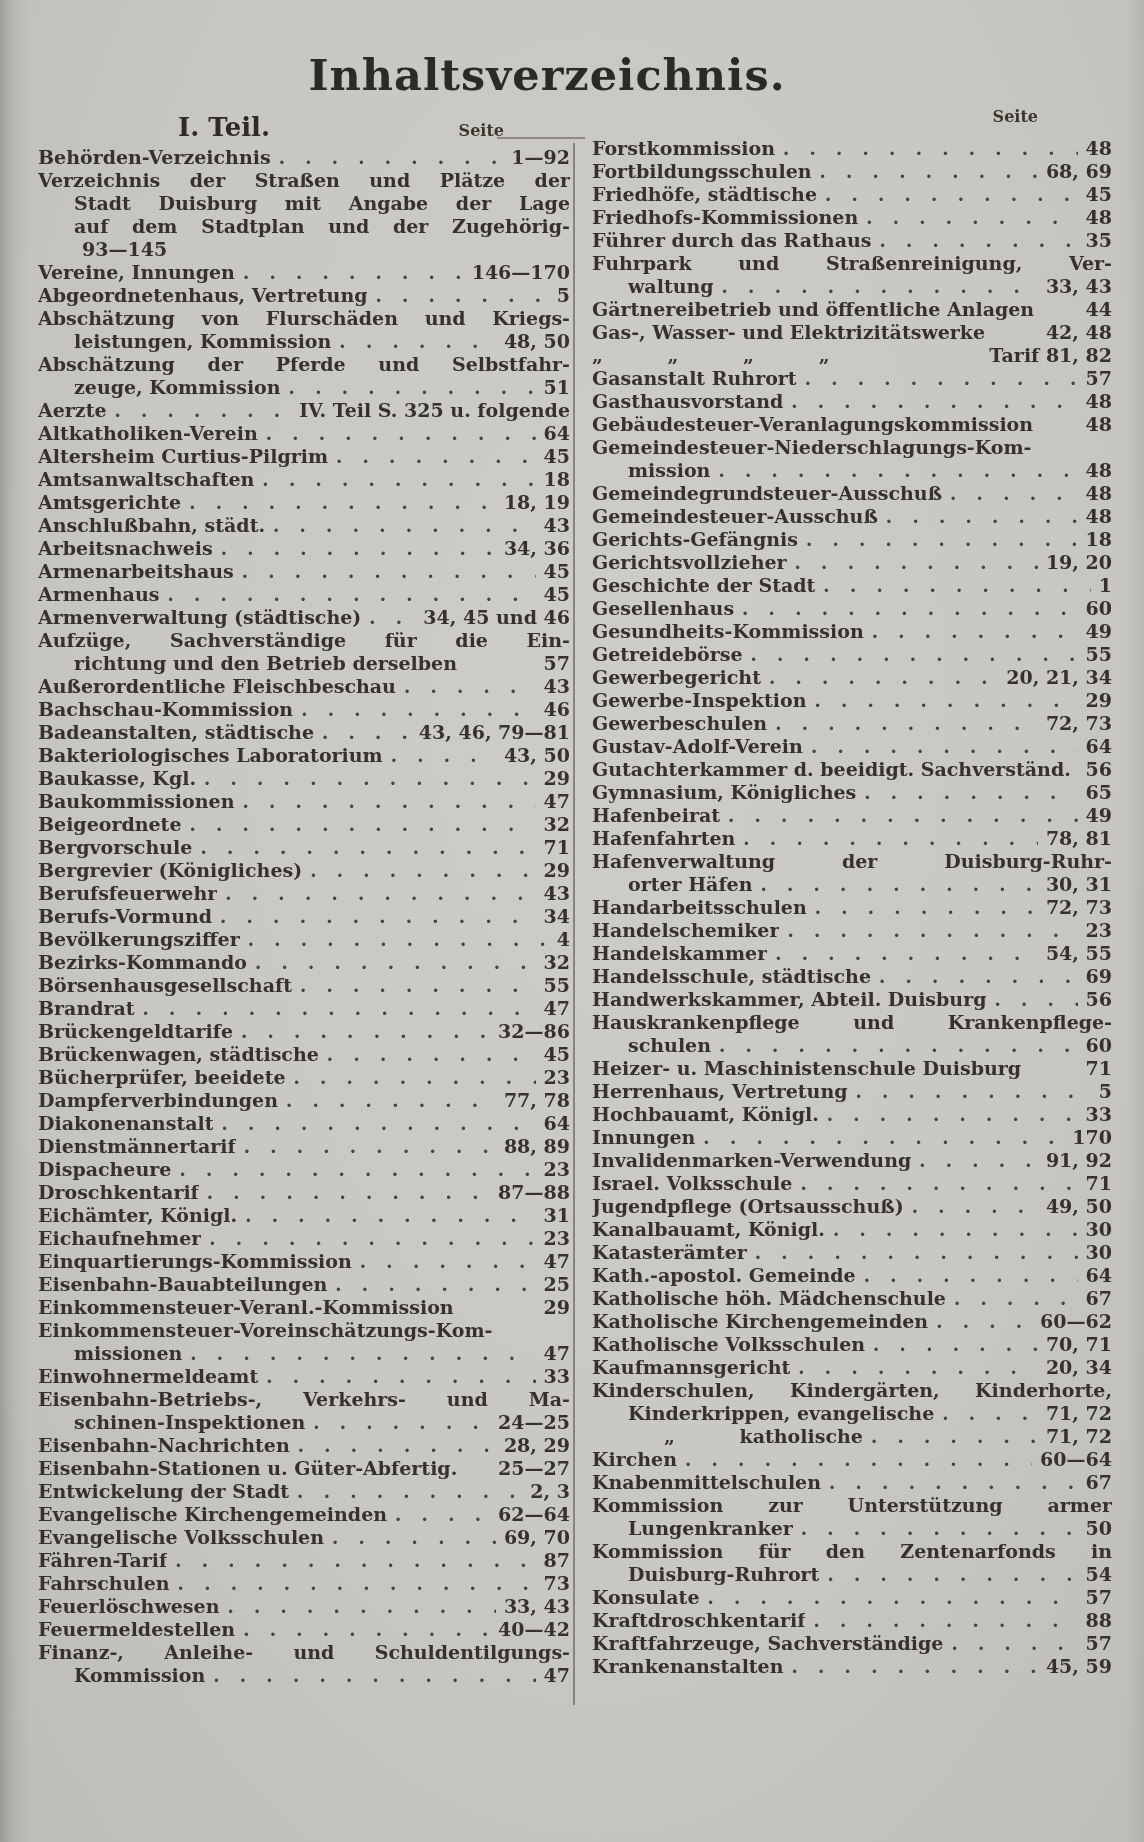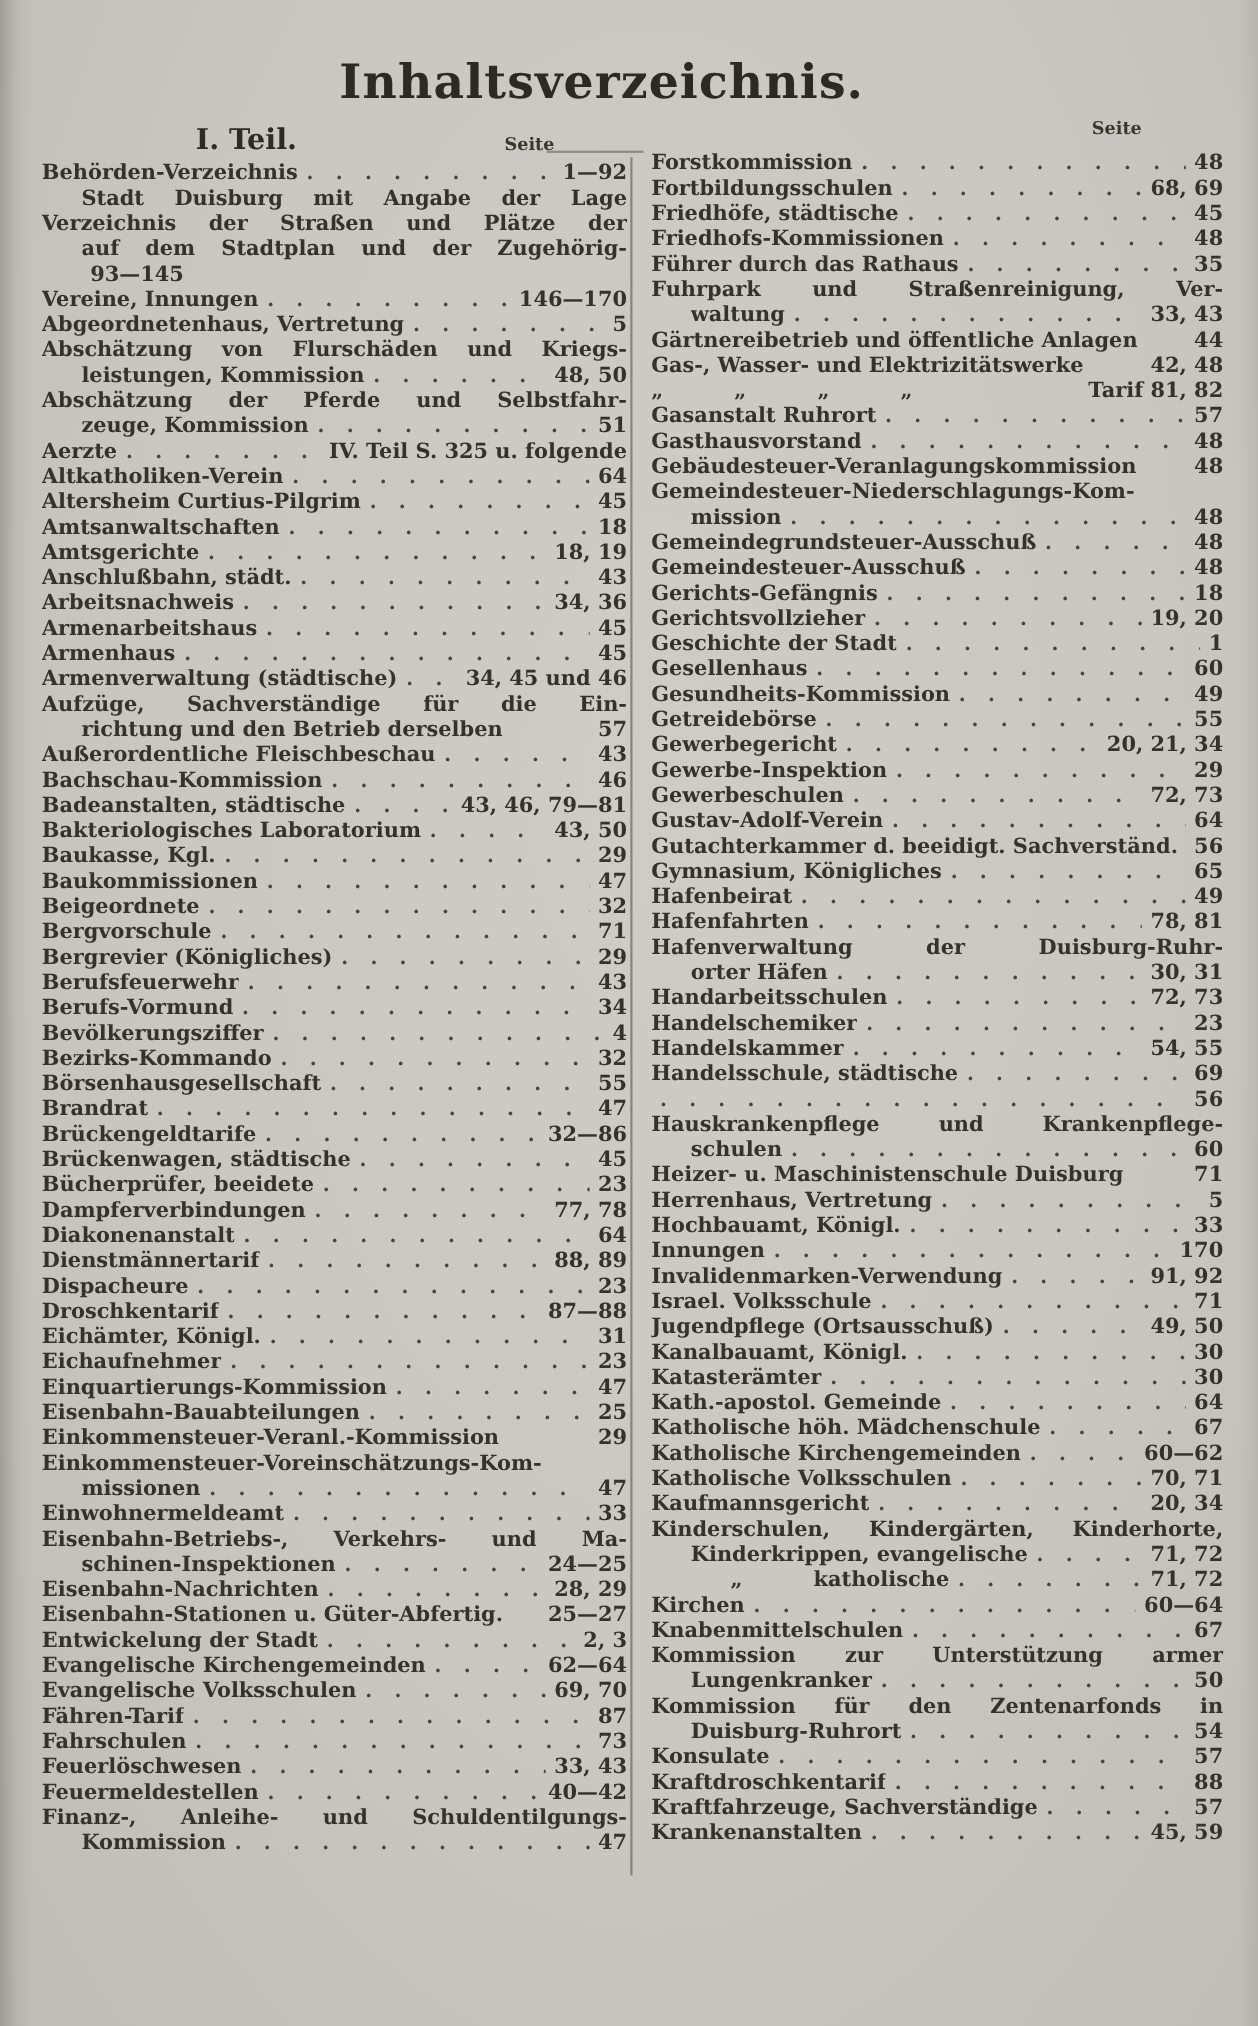--- a/index.html
+++ b/index.html
@@ -74,26 +74,26 @@
     <div class="col-head">
       <span class="teil">I. Teil.</span>
       <span class="seite">Seite</span>
     </div>
     <div id="left-rows">
         <div class="row">
     <span class="t">Behörden-Verzeichnis</span>
     <span class="dots"></span>
     <span class="p">1—92</span>
   </div>
+        <div class="row">
+    <span class="t just">Verzeichnis der Straßen und Plätze der</span>
+
+  </div>
         <div class="row" style="padding-left: 36px;">
     <span class="t just">Stadt Duisburg mit Angabe der Lage</span>
-
-  </div>
-        <div class="row">
-    <span class="t just">Verzeichnis der Straßen und Plätze der</span>
 
   </div>
         <div class="row" style="padding-left: 36px;">
     <span class="t just">auf dem Stadtplan und der Zugehörig-</span>
 
   </div>
         <div class="row" style="padding-left: 36px; flex-direction: column;">
     <span class="t">keit zu den einzelnen Bezirken</span>
     <span class="dots"></span>
     <span class="p">93—145</span>
@@ -586,20 +586,21 @@
     <span class="t">Handelskammer</span>
     <span class="dots"></span>
     <span class="p">54, 55</span>
   </div>
         <div class="row">
     <span class="t">Handelsschule, städtische</span>
     <span class="dots"></span>
     <span class="p">69</span>
   </div>
         <div class="row">
+    <span class="t">Handwerkskammer, Abteil. Duisburg</span>
     <span class="dots"></span>
     <span class="p">56</span>
   </div>
         <div class="row">
     <span class="t just">Hauskrankenpflege und Krankenpflege-</span>
 
   </div>
         <div class="row" style="padding-left: 36px;">
     <span class="t">schulen</span>
     <span class="dots"></span>

